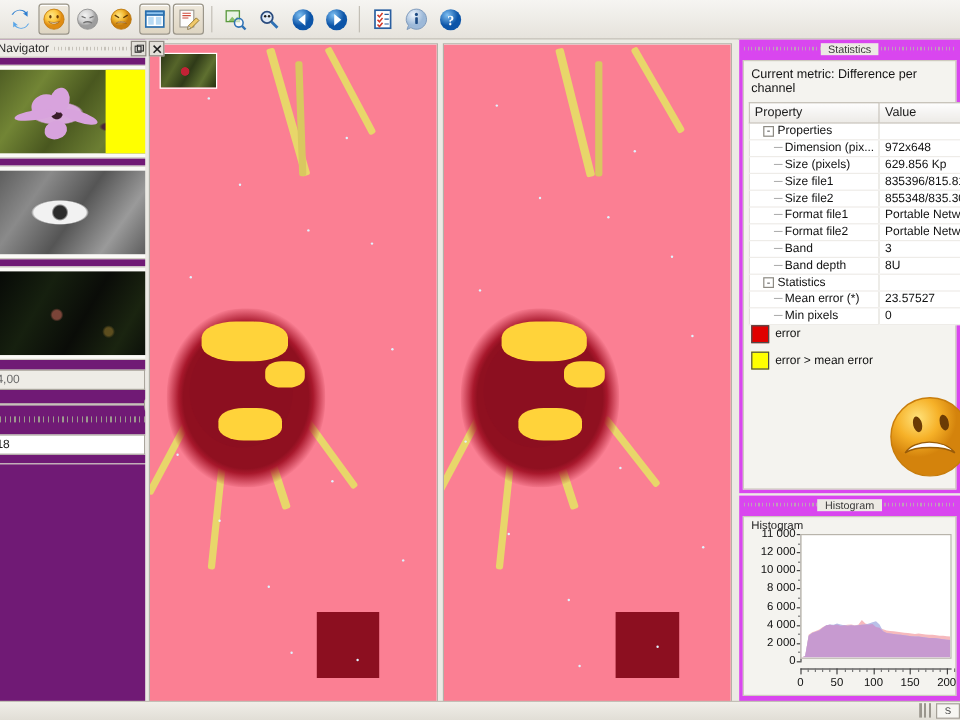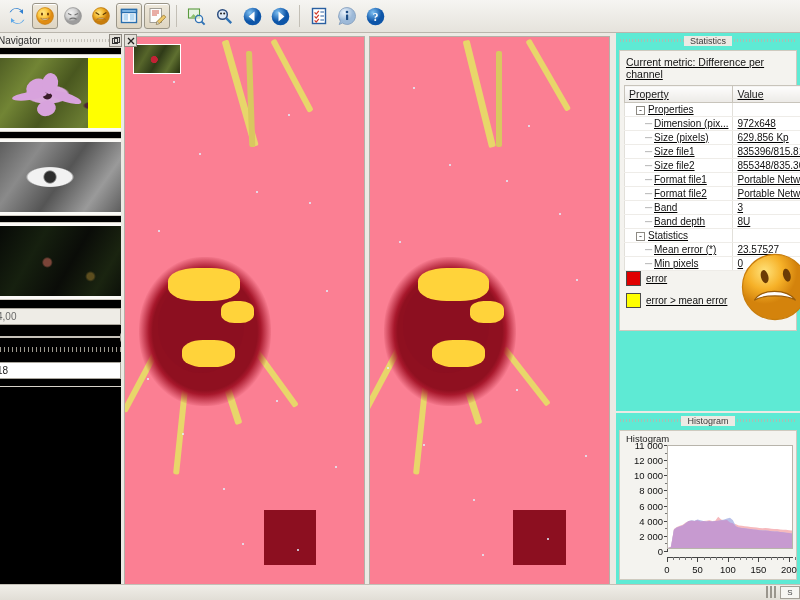--- a/index.html
+++ b/index.html
@@ -28,21 +28,21 @@
     border:1px solid #9a9588;
     background:linear-gradient(#efe9dc,#ded5c2);
     box-shadow:inset 0 1px 0 #fff;
   }
   .tsep{width:1px;height:22px;background:#c3bfb6;margin:0 4px;}
   .ico{display:block;}
 
   
   #navdock{
     position:absolute;left:0;top:33px;width:140px;height:567px;
-    background:#000000;border-right:1px solid #bdb9b0;
+    background:#701a75;border-right:1px solid #bdb9b0;
   }
   .dockhdr{
     height:15px;position:relative;
     background:#eeece6;border-bottom:1px solid #d7d3ca;
     display:flex;align-items:center;
   }
   .dockhdr .dots{
     position:absolute;left:0;right:0;top:6px;height:3px;
     background:repeating-linear-gradient(90deg,#b9b5ac 0 1px,transparent 1px 3px);
     opacity:.75;
@@ -154,21 +154,21 @@
     border:1px solid #fff;overflow:hidden;
     background:
       radial-gradient(circle at 44% 52%, #c22235 0 11%, rgba(194,34,53,0) 13%),
       linear-gradient(120deg,#2c3618 0%,#56652a 28%,#2f3a18 52%,#5f7030 76%,#26300f 100%);
   }
 
   
   #rightcol{
     position:absolute;left:616px;top:33px;width:184px;height:567px;background:#eceae4;
   }
-  .panel{position:absolute;left:0;width:184px;background:#5eead4;}
+  .panel{position:absolute;left:0;width:184px;background:#d946ef;}
   .panelhdr{
     height:15px;position:relative;display:flex;align-items:center;justify-content:center;
   }
   .panelhdr .dots{
     position:absolute;left:4px;right:4px;top:6px;height:3px;
     background:repeating-linear-gradient(90deg,#b9b5ac 0 1px,transparent 1px 3px);
     opacity:.8;
   }
   .panelttl{
     position:relative;z-index:2;background:#eceae4;padding:0 6px;
@@ -541,21 +541,21 @@
     </div>
   </div>
 
   <div id="rightcol">
 
     <div class="panel" style="top:0;height:378px;">
       <div class="panelhdr">
         <div class="dots"></div>
         <span class="panelttl">Statistics</span>
       </div>
-      <div class="panelbody" style="height:281px;position:relative;text-decoration:underline;">
+      <div class="panelbody" style="height:358px;position:relative;">
         <div class="metricline">Current metric: Difference per channel</div>
 
         <table class="stats">
           <thead>
             <tr>
               <th class="statcol1">Property</th>
               <th>Value</th>
             </tr>
           </thead>
           <tbody id="stats-body">

